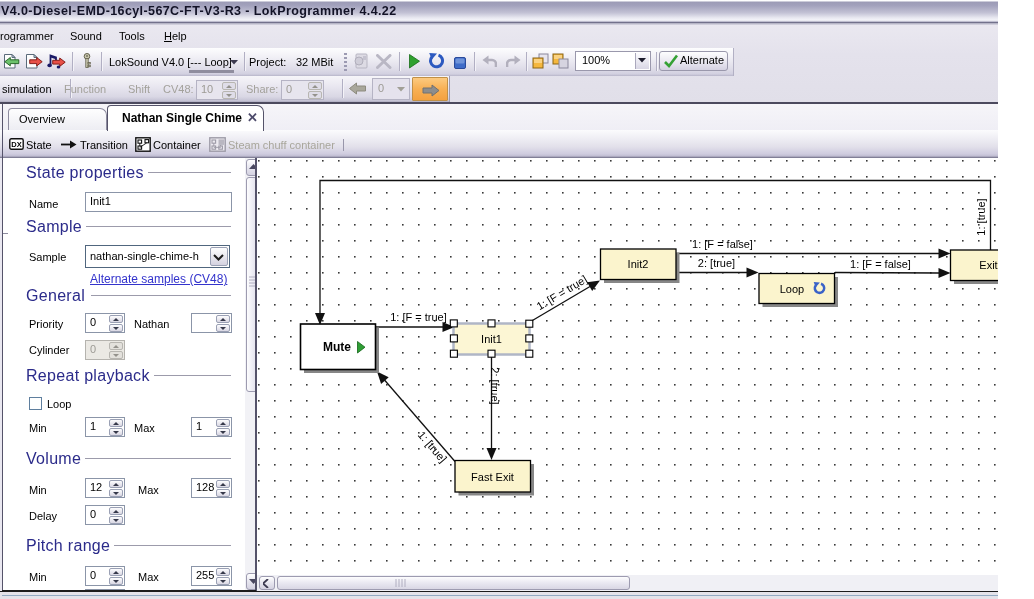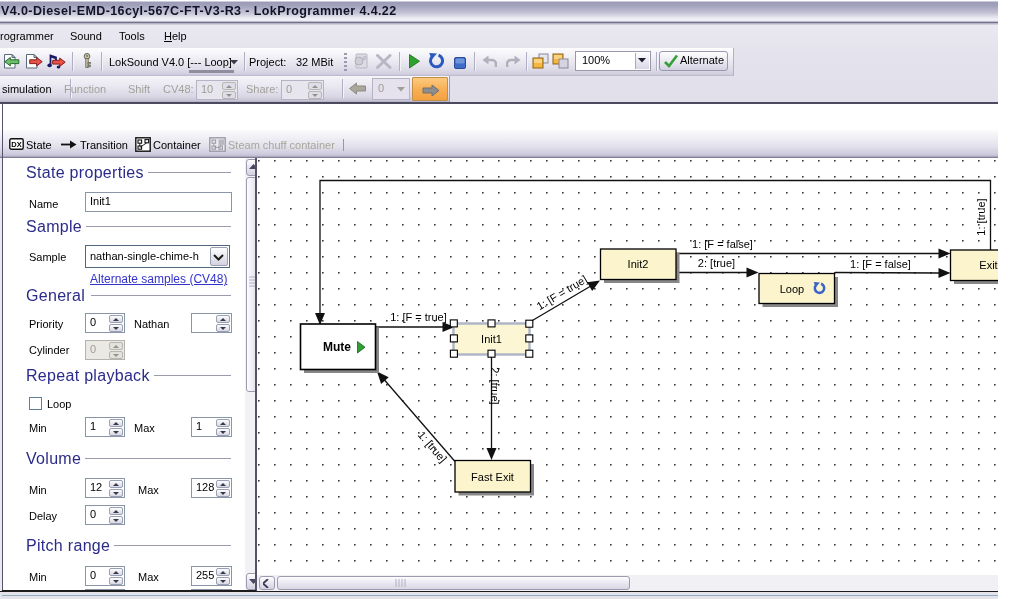--- a/index.html
+++ b/index.html
@@ -220,20 +220,30 @@
           <path d="M0 0 h8 l-4 4.5 z" fill="#a19f96"></path>
         </svg>
     </div>
     <div class="ab" style="left:412px;top:1px;width:36px;height:24px;box-sizing:border-box;border:1px solid #c19046;border-radius:1px;background:linear-gradient(#fcca80,#f8b054 50%,#f4a140)">
       <svg style="position:absolute;left:8px;top:5.5px" width="19" height="13" viewBox="0 0 18 13">
         <path d="M17.5 6.5 l-7 -5.5 v3 h-9 v5 h9 v3 z" fill="#8d8d8d" stroke="#707070"></path>
       </svg>
     </div>
   </div>
   <div id="dkline" class="ab"></div>
+  <div id="tabstrip" class="ab">
+    <div id="tabline" class="ab"></div>
+    <div id="tab1" class="tab">
+        <span>Overview</span>
+      </div>
+    <div id="tab2" class="tab">
+        <span>Nathan Single Chime</span>
+        <span style="position:absolute;left:139px;top:4px;font-size:13px;font-weight:bold;color:#4d4b6b">✕</span>
+      </div>
+  </div>
   <div id="statebar" class="ab">
     <svg class="ico" style="left:9px;top:8px" width="15" height="12" viewBox="0 0 15 12">
       <rect x="0.8" y="0.8" width="13.4" height="10.4" rx="1.5" fill="#fff" stroke="#111" stroke-width="1.4"></rect>
       <text x="7.5" y="8.8" font-size="7.5" font-weight="bold" text-anchor="middle" font-family="Liberation Sans">DX</text>
     </svg>
     <div class="tbtext" style="left:26px;top:9px">State</div>
     <svg class="ico" style="left:61px;top:10px" width="16" height="9" viewBox="0 0 16 9">
       <path d="M0 4.5 h10" stroke="#111" stroke-width="1.8"></path>
         <path d="M9 0.5 L15.5 4.5 L9 8.5 z" fill="#111"></path>
     </svg>

